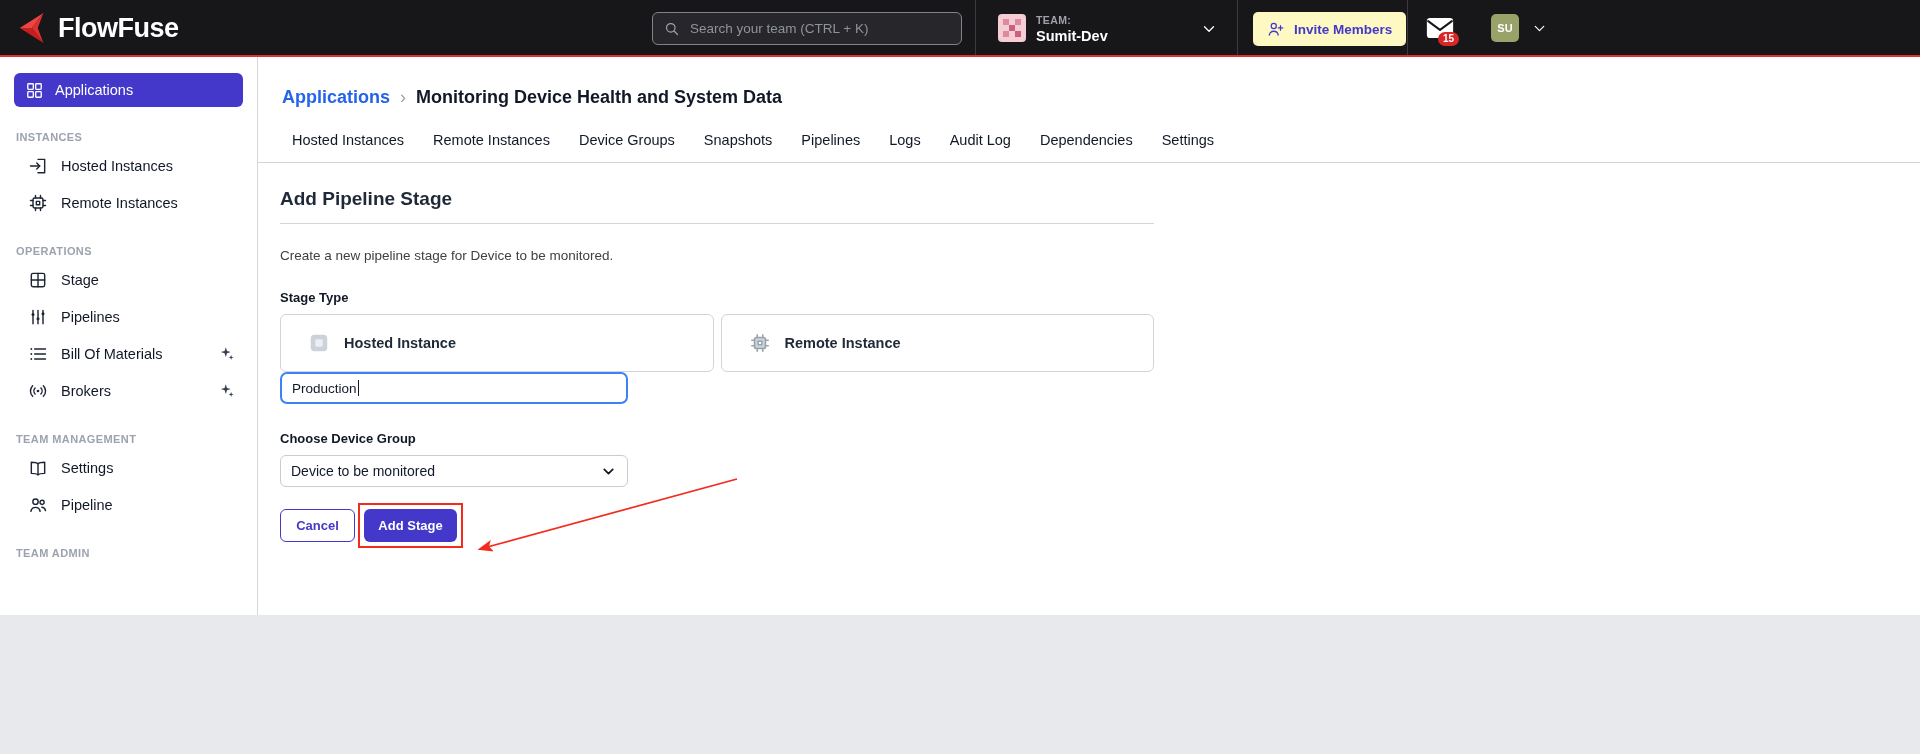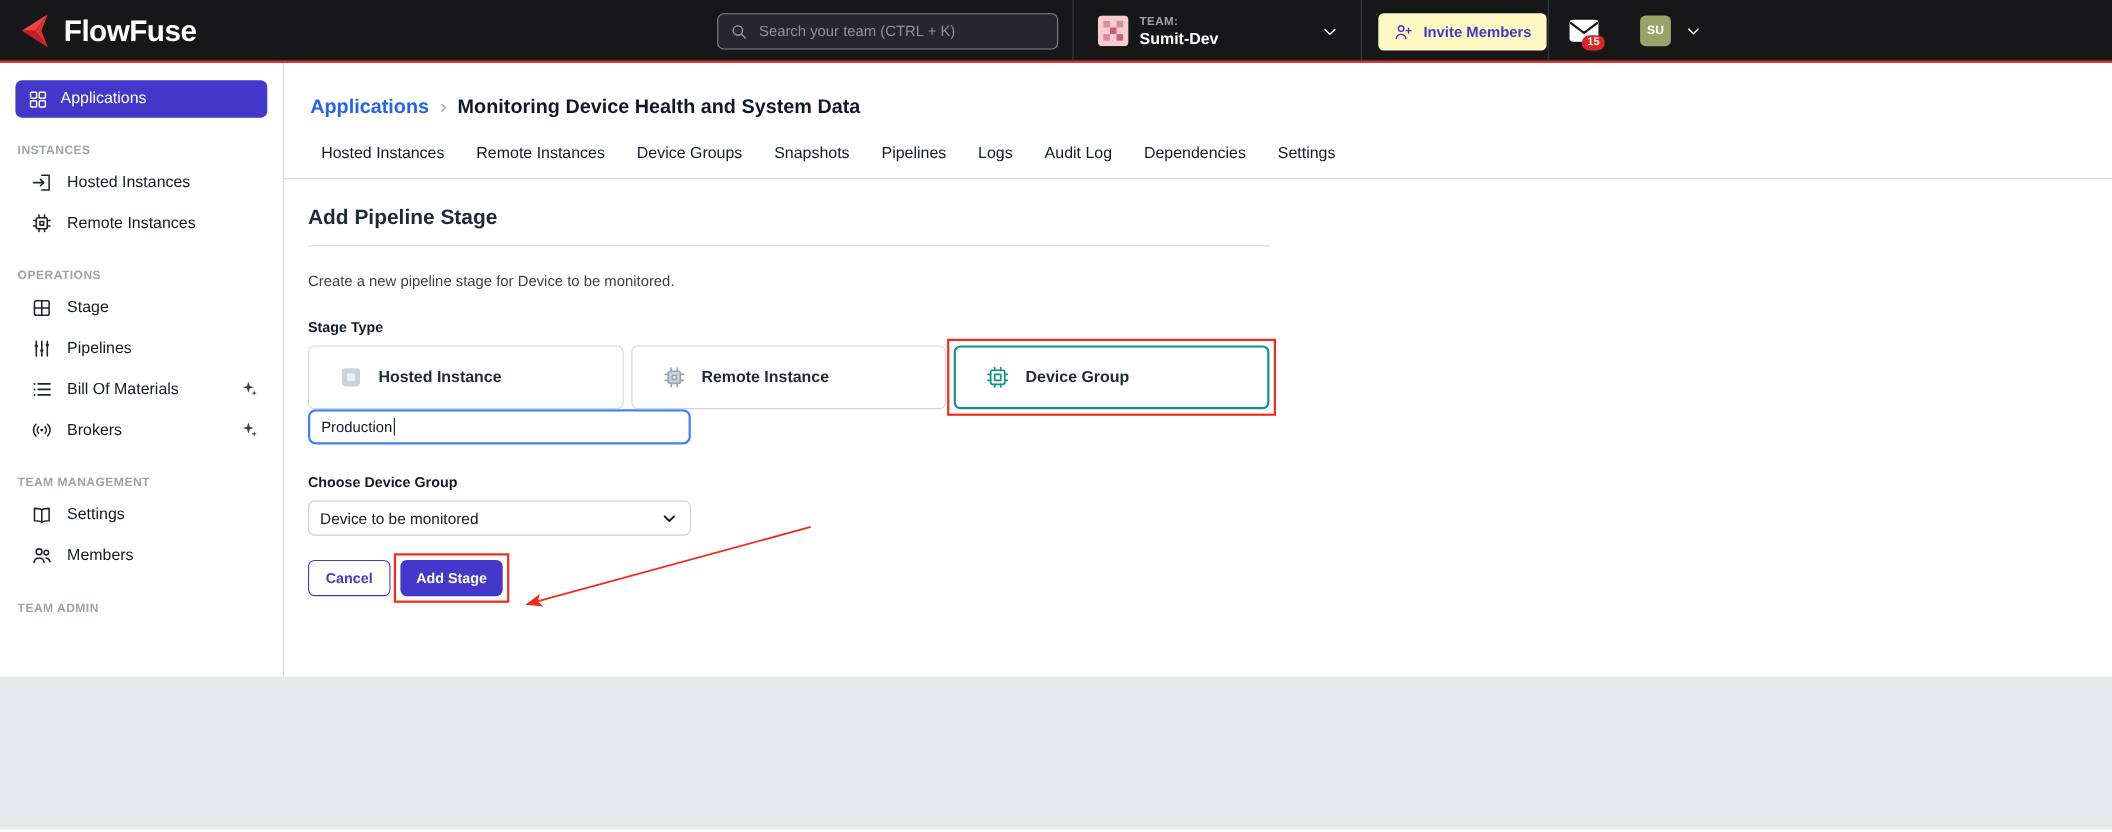--- a/index.html
+++ b/index.html
@@ -258,21 +258,21 @@
       </svg>
       <span>Settings</span>
     </div>
     <div class="nav-item">
       <svg class="icon nav-icon" width="20" height="20" viewBox="0 0 24 24">
         <circle cx="9" cy="8" r="3.2"></circle>
           <path d="M3.5 19.5c.6-3 2.8-4.7 5.5-4.7s4.9 1.7 5.5 4.7"></path>
         <circle cx="16.9" cy="8.8" r="2.5"></circle>
           <path d="M16.6 14.7c2.3.2 3.9 1.7 4.4 4"></path>
       </svg>
-      <span>Members</span>
+      <span>Pipeline</span>
     </div>
 
     <div class="section-title">TEAM ADMIN</div>
   </aside>
 
   <main>
     <div class="breadcrumb">
       <span class="bc-link">Applications</span>
       <span class="bc-sep">›</span>
       <span class="bc-current">Monitoring Device Health and System Data</span>
@@ -310,31 +310,20 @@
           <div class="card-slot">
             <div class="card">
               <svg class="icon" width="22" height="22" viewBox="0 0 24 24" style="color:#9aa3ad">
                 <rect x="6" y="6" width="12" height="12" rx="2" fill="#ccd2d9"></rect>
                   <rect x="10" y="10" width="4" height="4" fill="#ffffff"></rect>
                 <path d="M9 3v3M15 3v3M9 18v3M15 18v3M3 9h3M3 15h3M18 9h3M18 15h3"></path>
               </svg>
               <span class="card-label">Remote Instance</span>
             </div>
           </div>
-          <div class="card-slot">
-            <div class="card selected">
-              <svg class="icon" width="22" height="22" viewBox="0 0 24 24" style="color:#0f9488">
-                <rect x="5" y="5" width="14" height="14" rx="2"></rect>
-                  <rect x="9" y="9" width="6" height="6"></rect>
-                <path d="M9 2.5V5M15 2.5V5M9 19v2.5M15 19v2.5M2.5 9H5M2.5 15H5M19 9h2.5M19 15h2.5"></path>
-              </svg>
-              <span class="card-label">Device Group</span>
-            </div>
-            <div class="annotation-box"></div>
-          </div>
         </div>
 
         <div class="text-input">
           <span>Production</span>
           <span class="caret"></span>
         </div>
 
         <div class="field-label">Choose Device Group</div>
         <div class="select">
           <span>Device to be monitored</span>

